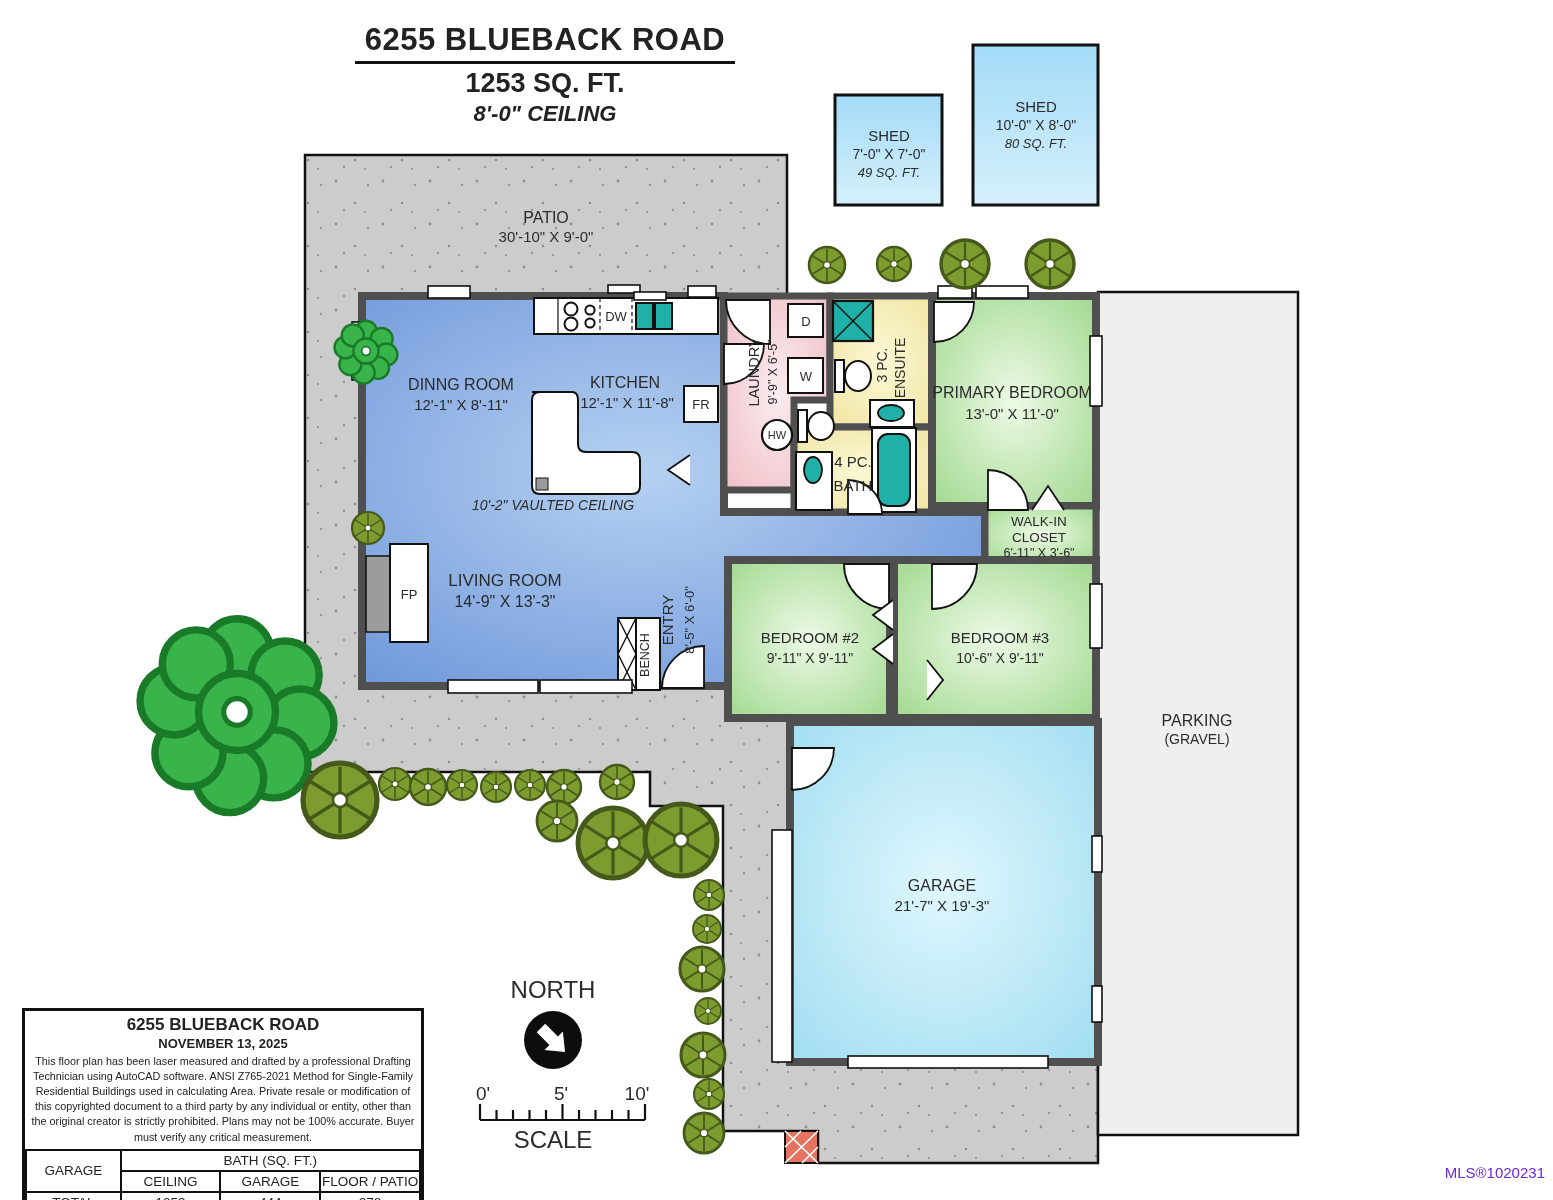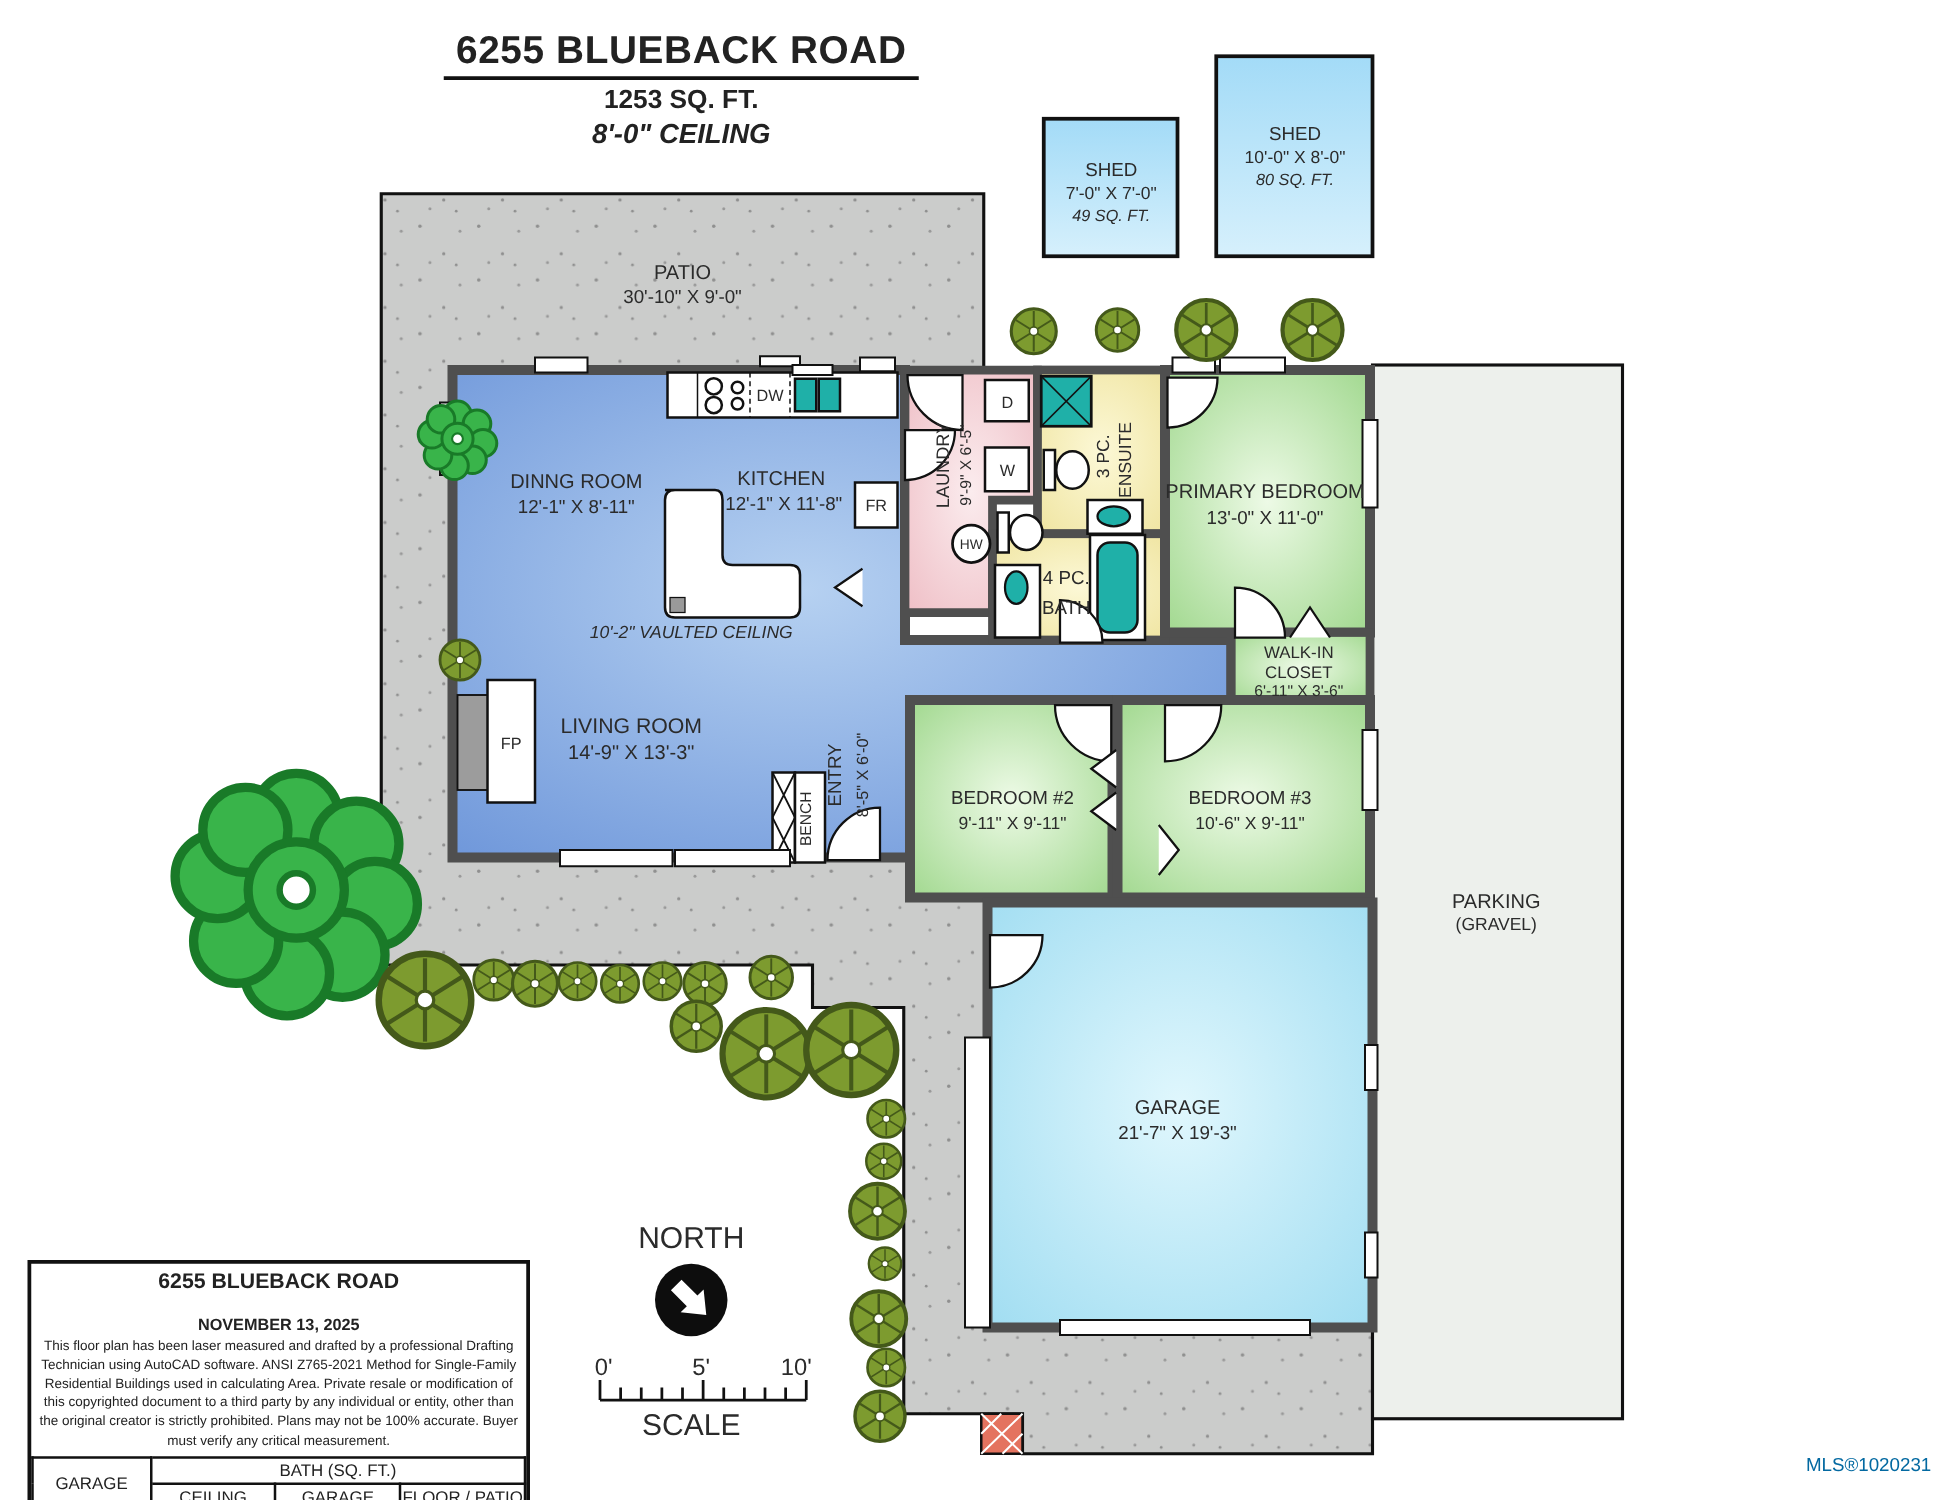--- a/index.html
+++ b/index.html
@@ -3,31 +3,31 @@
 <meta charset="utf-8">
 <style>
   html,body{margin:0;padding:0;background:#ffffff;}
   #canvas{position:relative;width:1553px;height:1200px;background:#ffffff;overflow:hidden;
           font-family:"Liberation Sans",sans-serif;color:#222;}
   svg{position:absolute;left:0;top:0;}
   svg text{font-family:"Liberation Sans",sans-serif;fill:#2b2b2b;}
   .titleblock{position:absolute;left:280px;top:22px;width:530px;text-align:center;line-height:1.15;}
   .titleblock .addr{font-size:31px;font-weight:bold;letter-spacing:.5px;display:inline-block;
                     border-bottom:3px solid #111;padding:0 10px 3px 10px;}
-  .titleblock .sqft{font-size:21px;font-weight:bold;margin-top:4px;}
+  .titleblock .sqft{font-size:27px;font-weight:bold;margin-top:4px;}
   .titleblock .ceil{font-size:22px;font-weight:bold;font-style:italic;margin-top:2px;}
   .infobox{position:absolute;left:22px;top:1008px;width:402px;border:3px solid #111;background:#fff;
            box-sizing:border-box;text-align:center;}
   .infobox .ib-addr{font-size:17px;font-weight:bold;margin-top:4px;}
-  .infobox .ib-date{font-size:13px;font-weight:bold;margin-top:17px;}
+  .infobox .ib-date{font-size:13px;font-weight:bold;margin-top:1px;}
   .infobox .ib-disc{font-size:10.8px;line-height:1.4;padding:3px 5px 4px 5px;}
   .infobox table{width:100%;border-collapse:collapse;table-layout:fixed;}
   .infobox td{border:2px solid #111;font-size:13.5px;height:19px;text-align:center;vertical-align:middle;padding:0;}
   .infobox col.c1{width:24%;}
-  .mls{position:absolute;left:1425px;top:1164px;width:120px;text-align:right;font-size:15px;color:#0369a1;}
+  .mls{position:absolute;left:1425px;top:1164px;width:120px;text-align:right;font-size:15px;color:#6d28d9;}
 </style>
 </head>
 <body>
 
 <div id="canvas">
 
 <svg width="1553" height="1200" viewBox="0 0 1553 1200">
   <defs>
     <pattern id="speck" width="47" height="43" patternUnits="userSpaceOnUse">
       <rect width="47" height="43" fill="#cbcccb"></rect>

